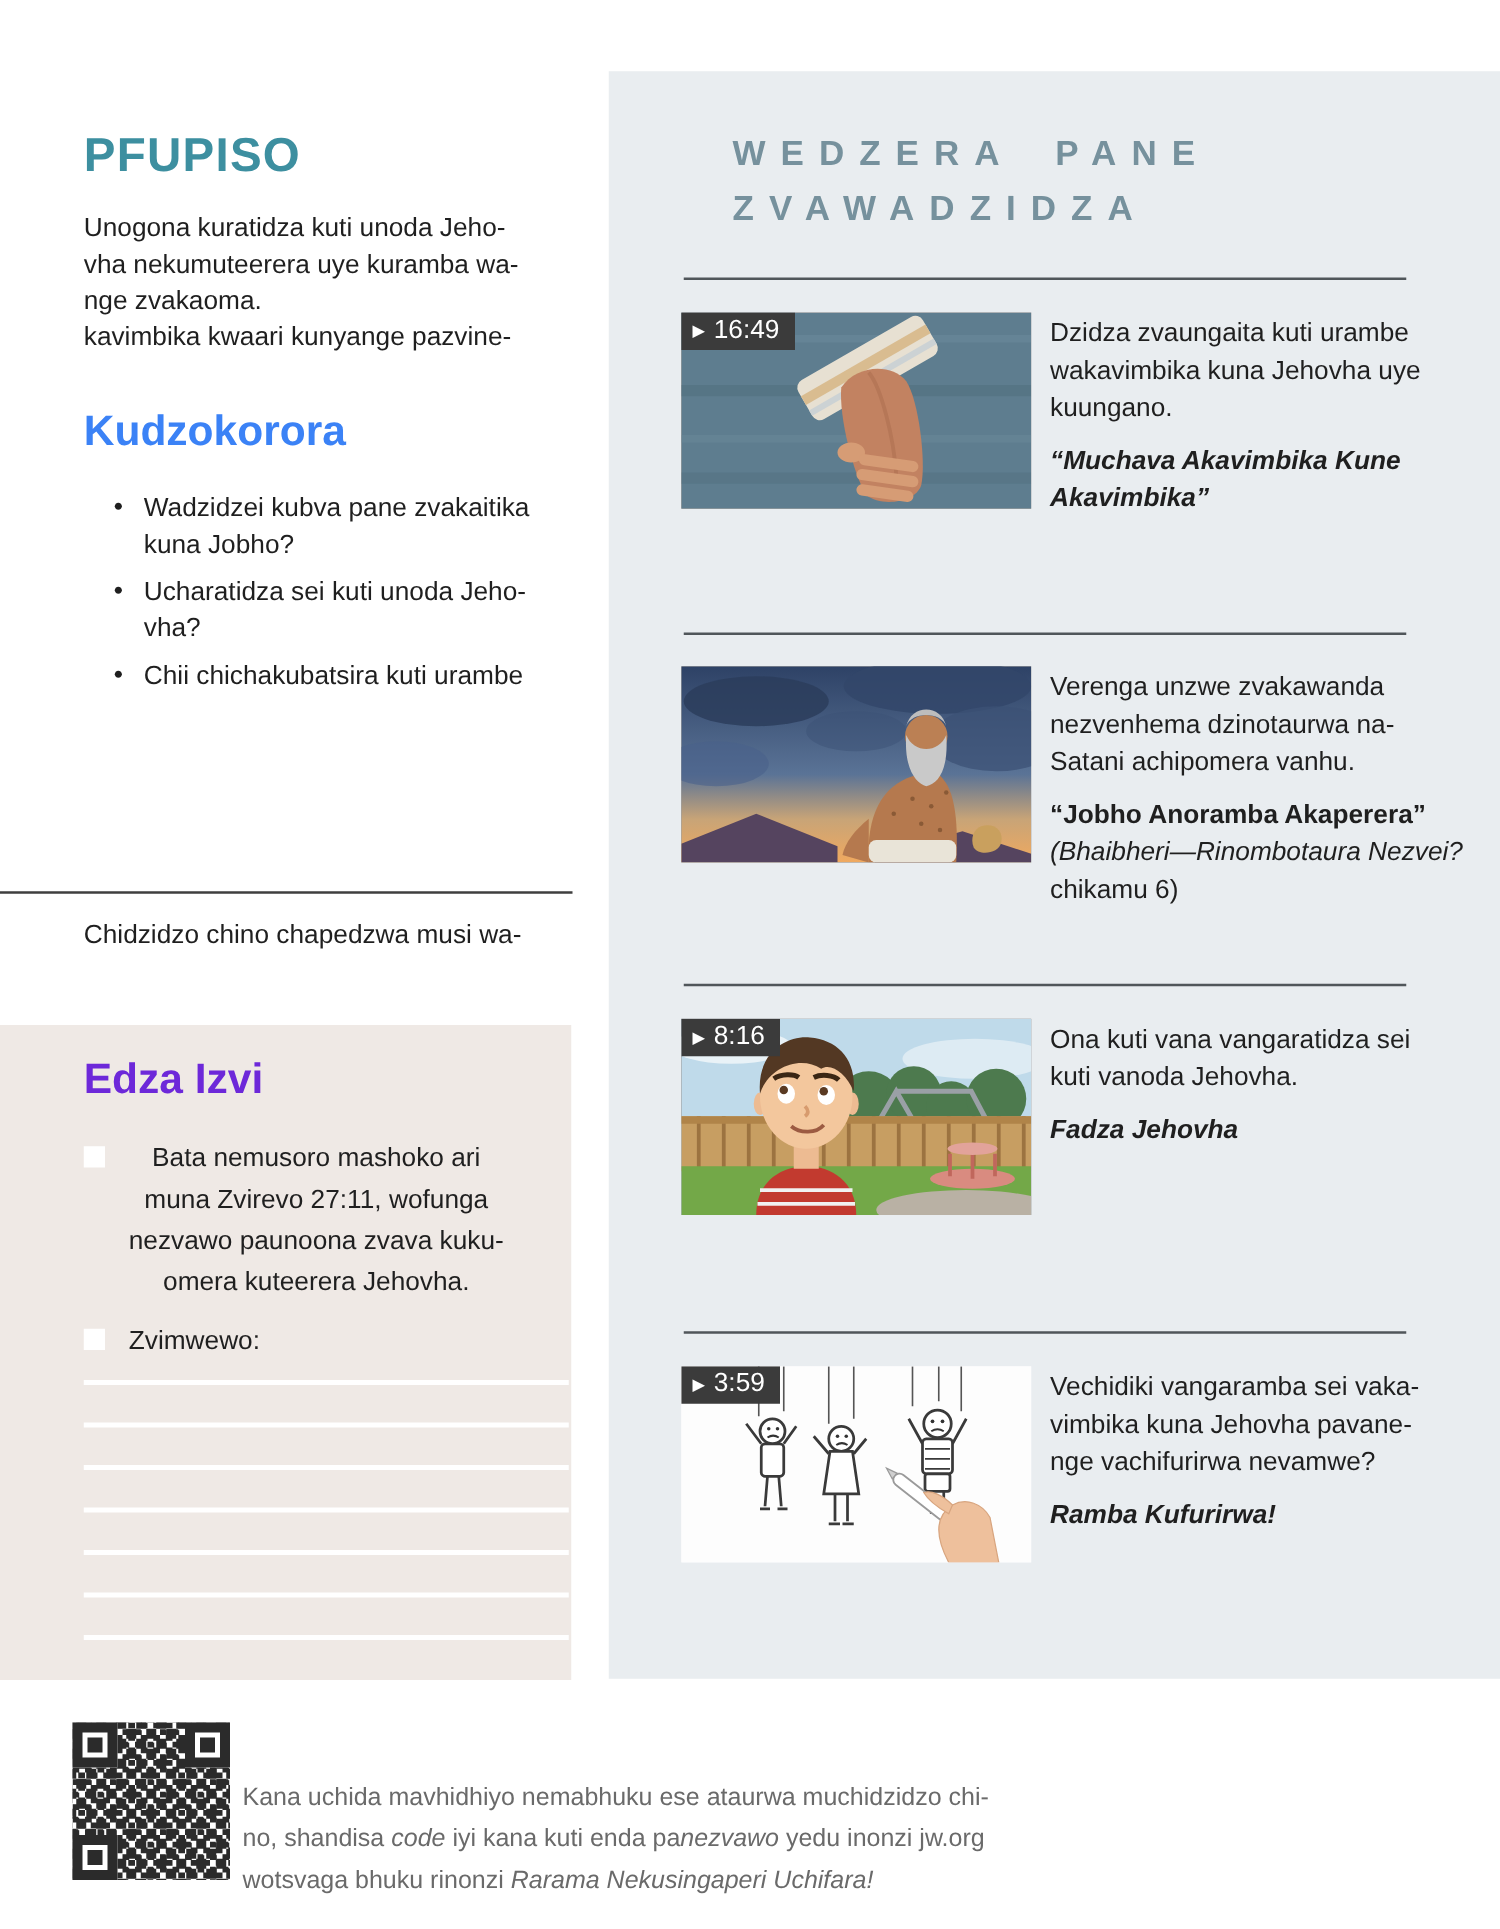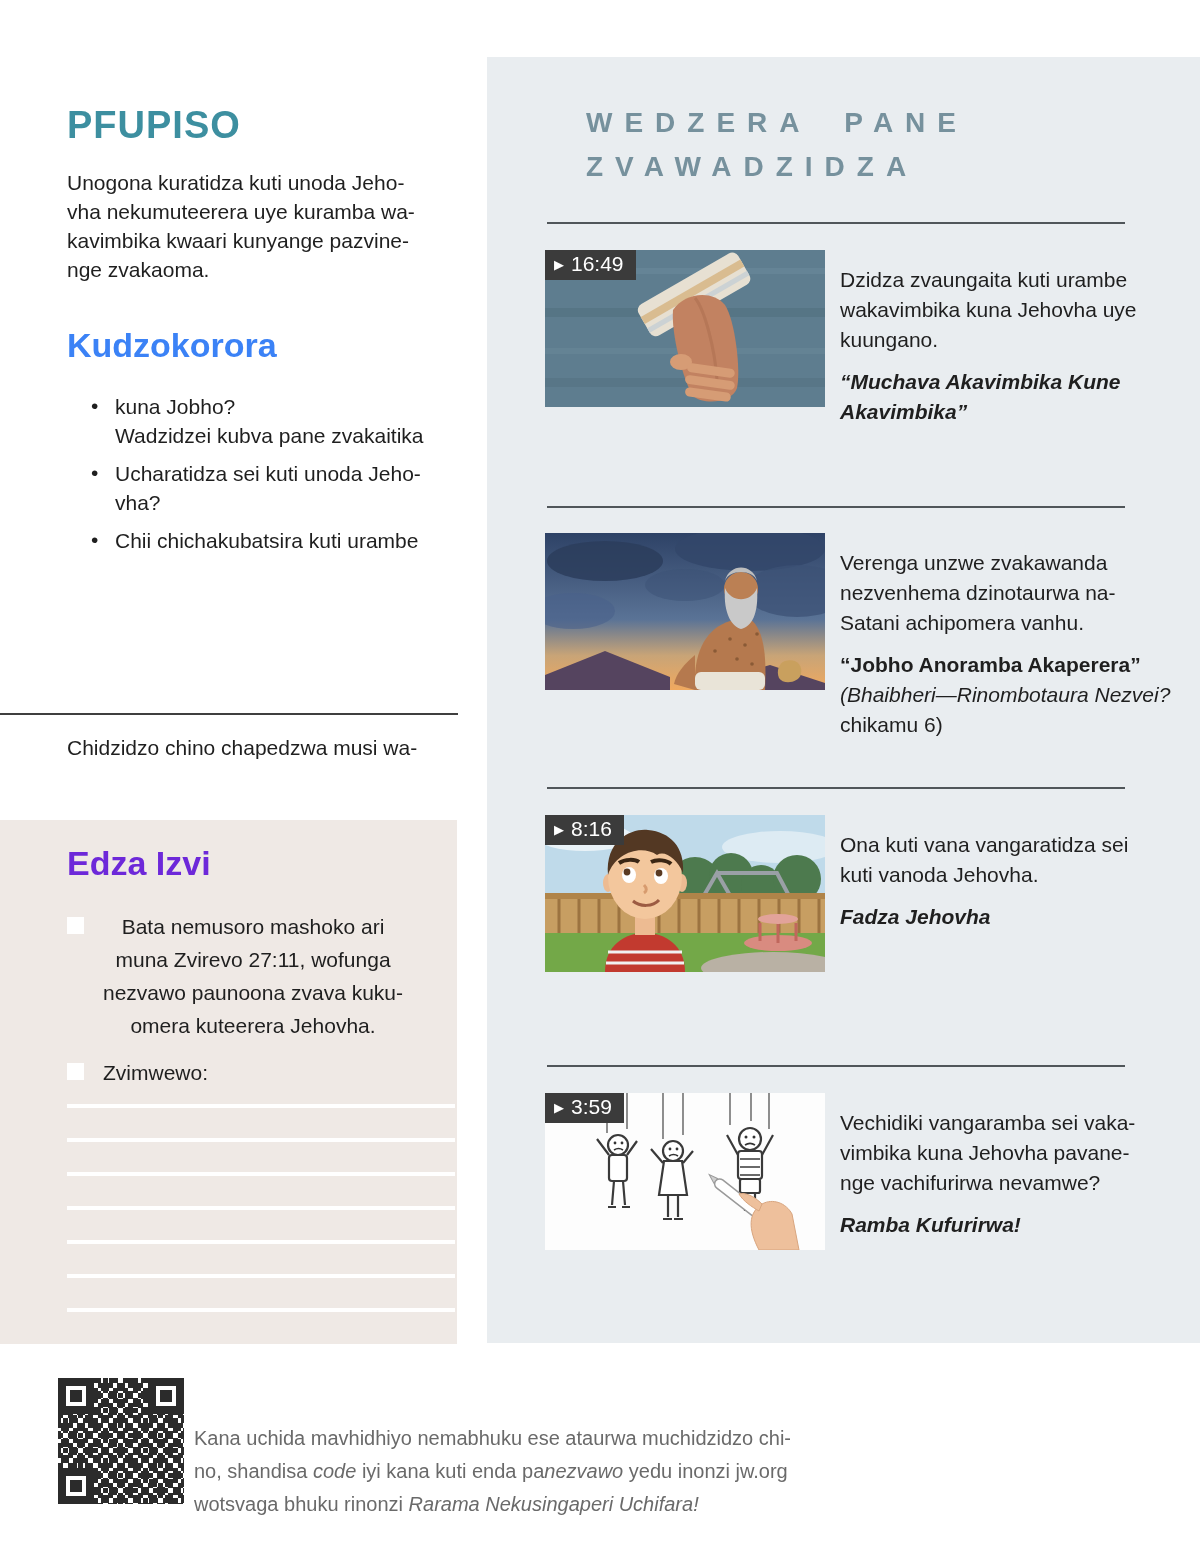--- a/index.html
+++ b/index.html
@@ -29,21 +29,21 @@
   .panel{position:absolute;left:487px;top:57px;width:713px;height:1286px;background:#e9edf0;}
   .h-panel{position:absolute;left:56px;top:44px;font-size:28px;font-weight:bold;color:#76919d;
            letter-spacing:12px;word-spacing:14px;line-height:44px;white-space:nowrap;margin-left:43px;}
   .pdivider{position:absolute;left:60px;width:578px;height:2px;background:#50565a;}
   .vrow{position:absolute;left:58px;width:600px;height:160px;}
   .thumb{position:absolute;left:0;top:0;width:280px;height:157px;overflow:hidden;background:#888;cursor:pointer;}
   .thumb svg{display:block;}
   .badge{position:absolute;top:0;left:0;background:#3b3b3b;color:#fff;font-size:21px;
          padding:2px 12px 4px 9px;display:flex;align-items:center;gap:7px;}
   .badge .play{font-size:13px;line-height:1;}
-  .vtext{position:absolute;left:295px;top:15px;width:305px;font-size:21px;line-height:30px;}
+  .vtext{position:absolute;left:295px;top:2px;width:305px;font-size:21px;line-height:30px;}
   .vdesc{white-space:nowrap;}
   .vtitle{margin-top:12px;font-weight:bold;font-style:italic;white-space:nowrap;}
   .vref-i{font-style:italic;font-weight:normal;white-space:nowrap;}
   .vref-r{font-style:normal;font-weight:normal;white-space:nowrap;}
 
   
   .qr{position:absolute;left:58px;top:1378px;width:126px;height:126px;background:#fff;
       background-image:
         repeating-conic-gradient(#2b2b2b 0 25%, rgba(0,0,0,0) 0 50%),
         repeating-conic-gradient(#2b2b2b 0 25%, rgba(0,0,0,0) 0 50%);
@@ -57,31 +57,31 @@
 </head>
 <body>
 
 <div class="page">
 
   <div class="h-teal">PFUPISO</div>
 
   <div class="summary">
     <div>Unogona kuratidza kuti unoda Jeho-</div>
     <div>vha nekumuteerera uye kuramba wa-</div>
+    <div>nge zvakaoma.</div>
     <div>kavimbika kwaari kunyange pazvine-</div>
-    <div>nge zvakaoma.</div>
   </div>
 
   <div class="h-review h-slate abs">Kudzokorora</div>
 
   <div class="bullets">
     <div class="bullet-item">
       <span class="bullet-dot">•</span>
+      <div>Wadzidzei kubva pane zvakaitika</div>
       <div>kuna Jobho?</div>
-      <div>Wadzidzei kubva pane zvakaitika</div>
     </div>
     <div class="bullet-item">
       <span class="bullet-dot">•</span>
       <div>Ucharatidza sei kuti unoda Jeho-</div>
       <div>vha?</div>
     </div>
     <div class="bullet-item">
       <span class="bullet-dot">•</span>
       <div>Chii chichakubatsira kuti urambe</div>
     </div>

